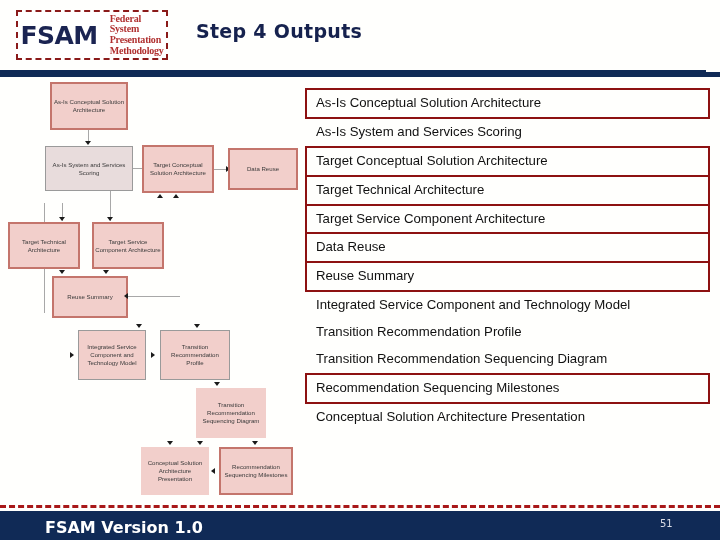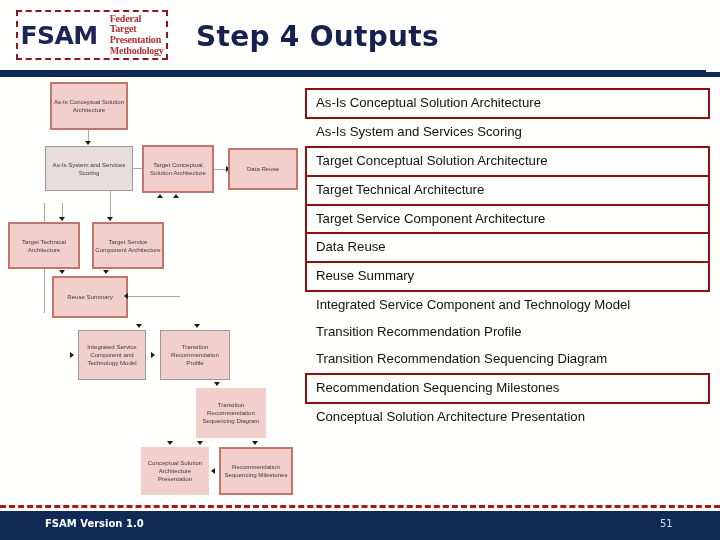--- a/index.html
+++ b/index.html
@@ -26,21 +26,21 @@
     color: #1b2452; line-height: 1;
   }
   .logo-words {
     font-family: Liberation Serif, serif;
     font-weight: 900; font-size: 10px; line-height: 1.06;
     color: #b03030; letter-spacing: -0.2px;
   }
   .slide-title {
     position: absolute; left: 196px; top: 20px;
     font-family: "DejaVu Sans", sans-serif;
-    font-weight: 700; font-size: 28px;
+    font-weight: 700; font-size: 19px;
     color: #16224e; letter-spacing: 0.3px;
   }
   .header-rule {
     position: absolute; left: 0; top: 70px;
     width: 706px; height: 7px; background: #102a56;
   }
   .header-rule-tail {
     position: absolute; left: 706px; top: 72px;
     width: 14px; height: 5px; background: #102a56;
   }
@@ -95,39 +95,39 @@
     position: absolute; left: 0; top: 505px; width: 720px; height: 0;
     border-top: 3px dashed #a81818;
   }
   .footer-bar {
     position: absolute; left: 0; top: 511px; width: 720px; height: 29px;
     background: #102a56;
   }
   .footer-left {
     position: absolute; left: 45px; top: 518px;
     font-family: "DejaVu Sans", sans-serif;
-    font-weight: 700; font-size: 10px; color: #ffffff;
+    font-weight: 700; font-size: 16px; color: #ffffff;
   }
   .footer-right {
     position: absolute; left: 660px; top: 518px;
     font-family: "DejaVu Sans", sans-serif;
     font-size: 10px; color: #d9dce6;
   }
 </style>
 </head>
 <body>
 
 <div class="slide">
 
   <div class="logo-box">
     <div class="logo-inner">
       <div class="logo-fsam">FSAM</div>
       <div class="logo-words">
         <div>Federal</div>
-        <div>Target</div>
+        <div>System</div>
         <div>Presentation</div>
         <div>Methodology</div>
       </div>
     </div>
   </div>
 
   <div class="slide-title">Step 4 Outputs</div>
   <div class="header-rule"></div>
   <div class="header-rule-tail"></div>
 

